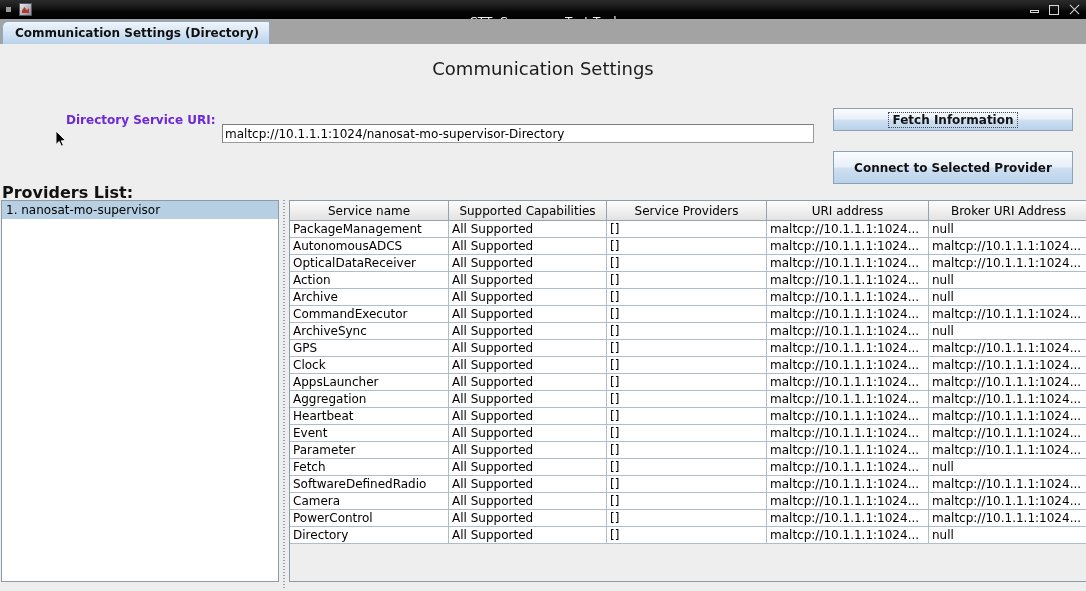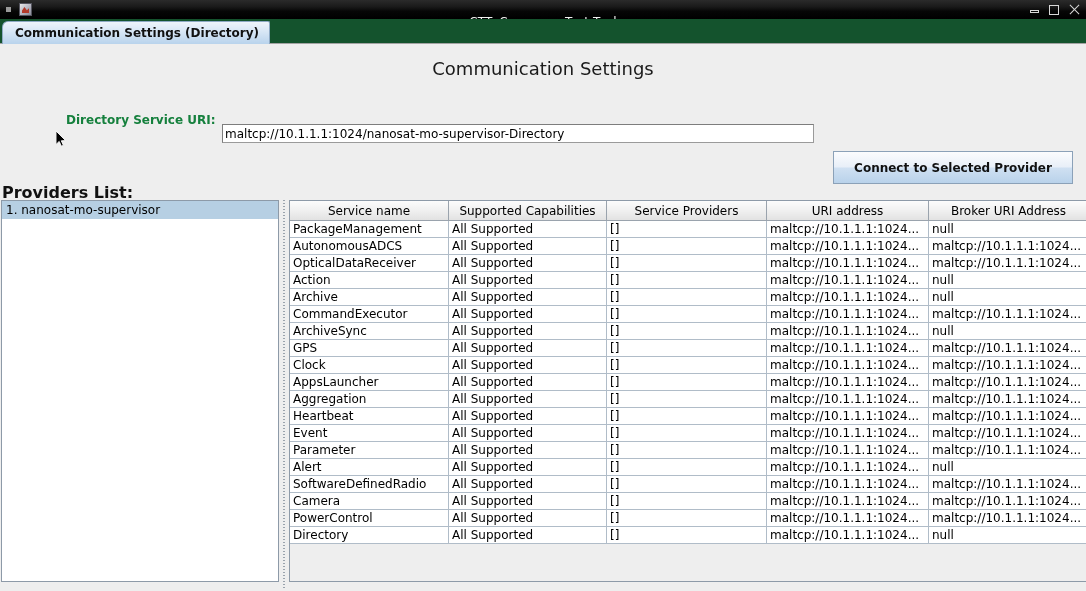--- a/index.html
+++ b/index.html
@@ -66,22 +66,22 @@
     content: ""; position: absolute; left: -1px; top: 5px;
     width: 13px; height: 1px; background: #d8d8d8;
   }
   .tb-close::before { transform: rotate(45deg); }
   .tb-close::after  { transform: rotate(-45deg); }
 
   
   .tabstrip {
     position: absolute; left: 0; top: 19px;
     width: 1086px; height: 25px;
-    background: #14532d;
-    border-bottom: 1px solid #a3a3a3;
+    background: #a3a3a3;
+    border-bottom: 3px solid #a3a3a3;
     box-sizing: border-box;
   }
   .tab {
     position: absolute; left: 2px; top: 2px;
     height: 23px; box-sizing: border-box;
     padding: 0 10px 0 12px;
     display: flex; align-items: center;
     background: linear-gradient(to bottom, #eef4fb 0%, #d7e6f5 45%, #b9d3ec 100%);
     border: 1px solid #8ea9c4;
     border-bottom: none;
@@ -97,21 +97,21 @@
     position: absolute; left: 0; top: 58px; width: 1086px;
     text-align: center;
     font-size: 18px; font-weight: normal; color: #1a1a1a;
   }
 
   .uri-row {
     position: absolute; left: 0; top: 110px; width: 1086px; height: 22px;
   }
   .uri-label {
     position: absolute; left: 66px; top: 3px;
-    font-size: 12px; font-weight: bold; color: #15803d;
+    font-size: 12px; font-weight: bold; color: #6d28d9;
   }
   .uri-input {
     position: absolute; left: 222px; top: 124px;
     width: 592px; height: 19px;
     box-sizing: border-box;
     background: #ffffff;
     border: 1px solid #9a9a9a;
     border-top-color: #7d7d7d;
     border-left-color: #7d7d7d;
     font-family: "DejaVu Sans", "Liberation Sans", sans-serif;
@@ -244,20 +244,23 @@
     </div>
   </div>
 
   <div class="page-title">Communication Settings</div>
 
   <div class="uri-row">
     <div class="uri-label">Directory Service URI:</div>
   </div>
   <input class="uri-input" type="text" value="maltcp://10.1.1.1:1024/nanosat-mo-supervisor-Directory" style="">
 
+  <div class="btn btn-fetch">
+    <span class="focus-ring">Fetch Information</span>
+  </div>
   <div class="btn btn-connect">
     <span>Connect to Selected Provider</span>
   </div>
 
   <div class="providers-label">Providers List:</div>
 
   <div class="split-left">
     <div class="list-item selected">
       <span>1. nanosat-mo-supervisor</span>
     </div>
@@ -371,21 +374,21 @@
             <td class="c4">maltcp://10.1.1.1:1024...</td>
           </tr>
           <tr>
             <td class="c0">Parameter</td>
             <td class="c1">All Supported</td>
             <td class="c2">[]</td>
             <td class="c3">maltcp://10.1.1.1:1024...</td>
             <td class="c4">maltcp://10.1.1.1:1024...</td>
           </tr>
           <tr>
-            <td class="c0">Alert</td>
+            <td class="c0">Fetch</td>
             <td class="c1">All Supported</td>
             <td class="c2">[]</td>
             <td class="c3">maltcp://10.1.1.1:1024...</td>
             <td class="c4">null</td>
           </tr>
           <tr>
             <td class="c0">SoftwareDefinedRadio</td>
             <td class="c1">All Supported</td>
             <td class="c2">[]</td>
             <td class="c3">maltcp://10.1.1.1:1024...</td>

